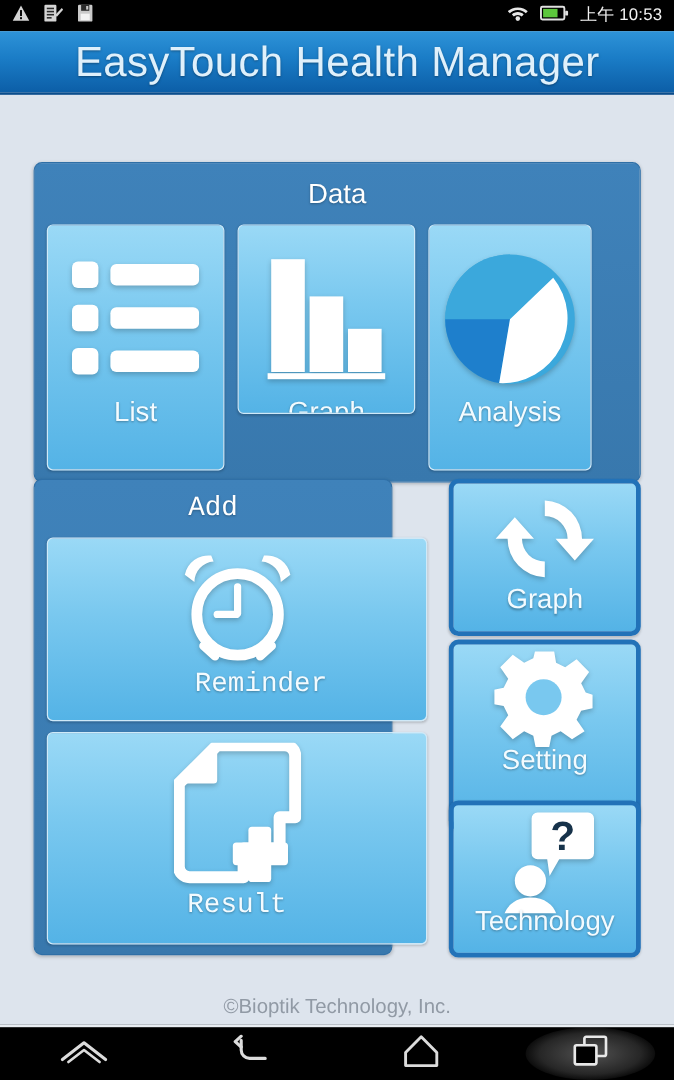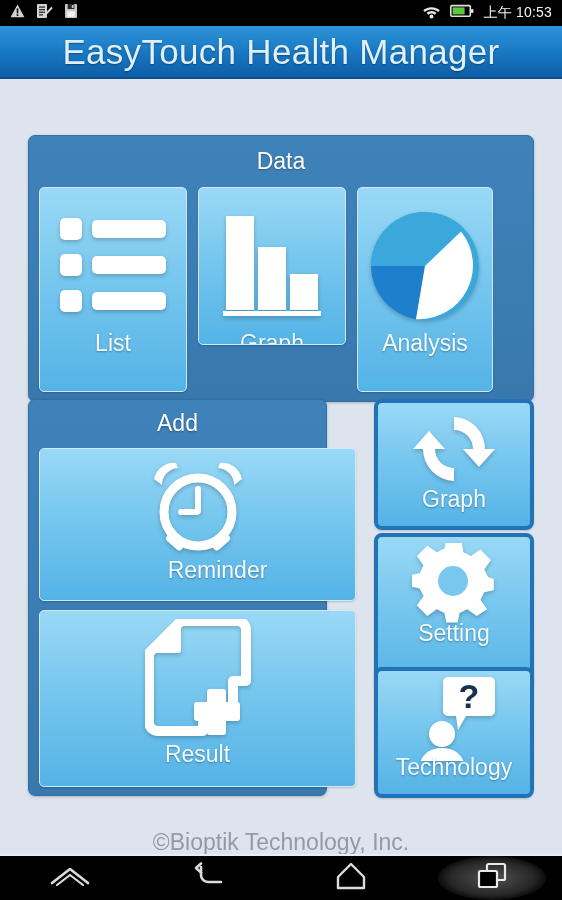--- a/index.html
+++ b/index.html
@@ -116,21 +116,21 @@
   }
 
   
   #footer-copyright {
     position: absolute;
     left: 0;
     top: 748px;
     width: 562px;
     text-align: center;
     color: #919aa5;
-    font-size: 23px;
+    font-size: 17px;
   }
 
   
   #nav-bar {
     position: absolute;
     left: 0; top: 854px;
     width: 562px; height: 46px;
     background: #000;
     border-top: 2px solid #e8edf2;
     box-sizing: border-box;
@@ -246,21 +246,21 @@
             <circle cx="56" cy="56" r="54" fill="#3ba8dc"></circle>
             <path d="M56 56 L56 2 A54 54 0 0 0 2 56 Z" fill="#3ba8dc"></path>
             <path d="M56 56 L2 56 A54 54 0 0 0 47 109.2 Z" fill="#1e7fcc"></path>
             <path d="M56 56 L47 109.2 A54 54 0 0 0 92 21.4 Z" fill="#ffffff"></path>
           </svg>
         </span>
         <span class="tile-label" style="top:142px;">Analysis</span>
       </div>
     </div>
 
-    <div class="panel" style="left:28px; top:318px; width:299px; height:397px;">
+    <div class="panel" style="left:28px; top:318px; width:299px; height:397px;font-family:Liberation Mono, monospace;">
       <span class="panel-title" style="top:10px;">Add</span>
 
       <div class="tile" style="left:10px; top:48px; width:317px; height:153px;">
         <span class="tile-icon" style="top:8px;">
           <svg width="112" height="104" viewBox="0 0 112 104">
             <path d="M12 22 A20 20 0 0 1 34 6 L36 11 A17 17 0 0 0 20 28 Z" fill="#fff"></path>
             <path d="M100 22 A20 20 0 0 0 78 6 L76 11 A17 17 0 0 1 92 28 Z" fill="#fff"></path>
             <circle cx="56" cy="55" r="34" fill="none" stroke="#fff" stroke-width="9"></circle>
             <rect x="53" y="29" width="6" height="28" rx="3" fill="#fff"></rect>
             <rect x="36" y="52" width="22" height="6" rx="3" fill="#fff"></rect>

